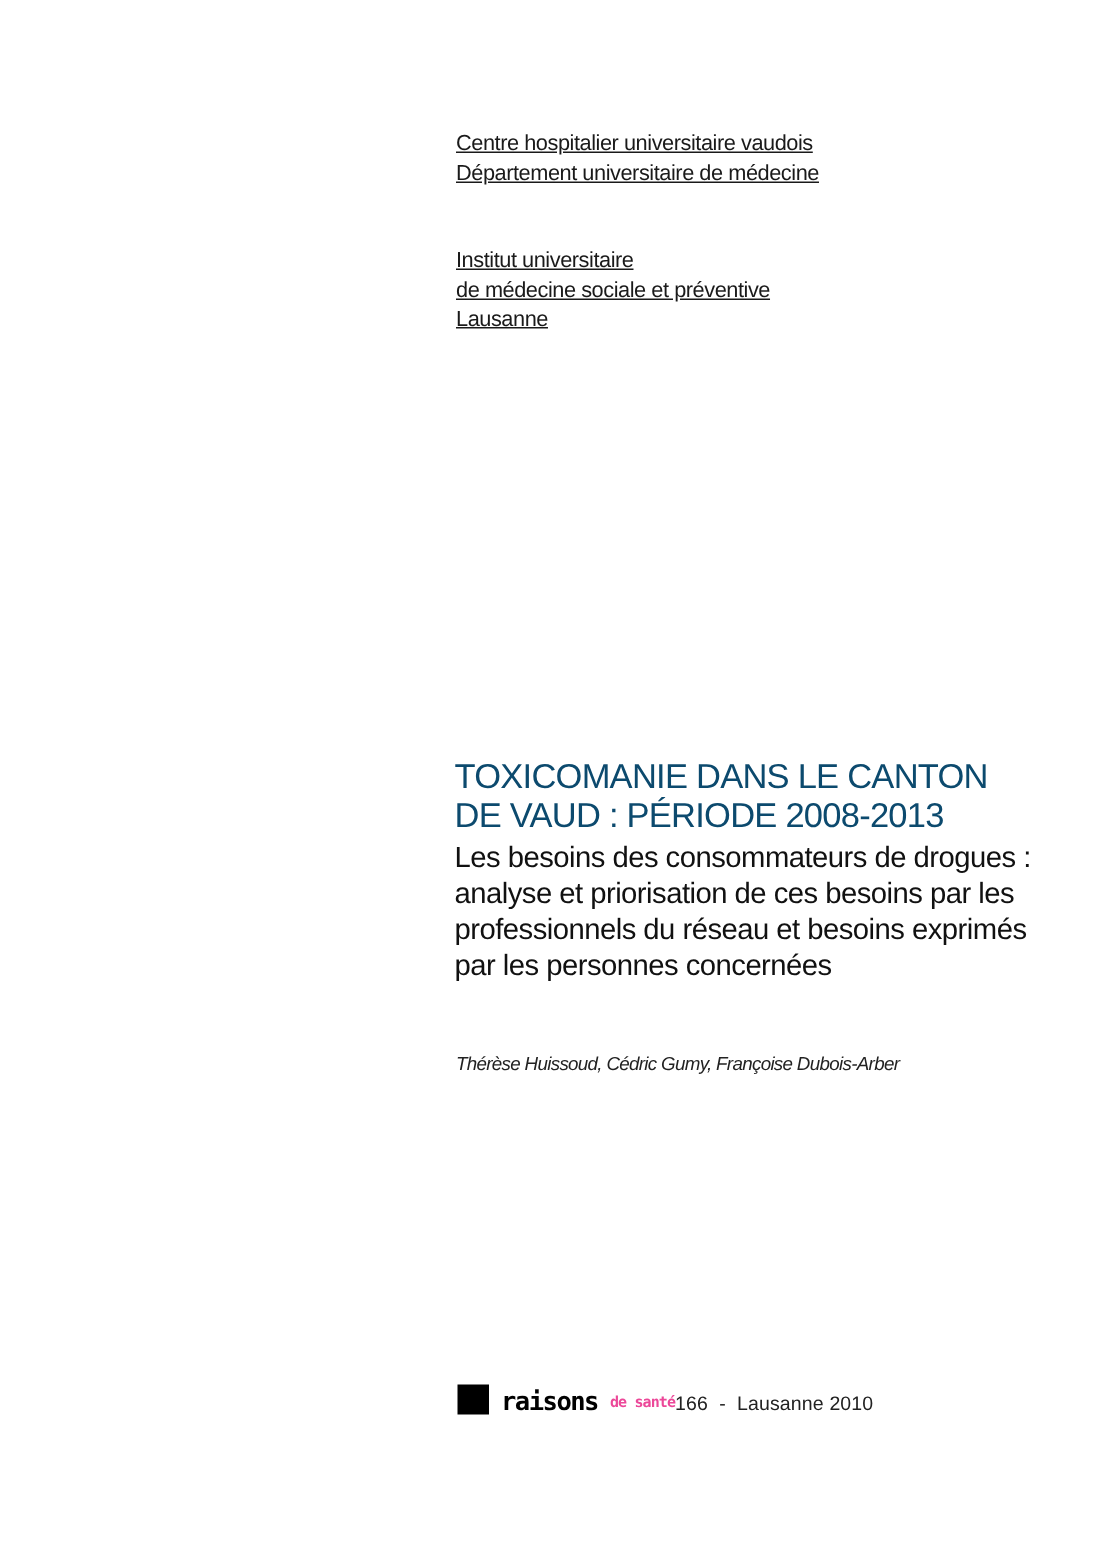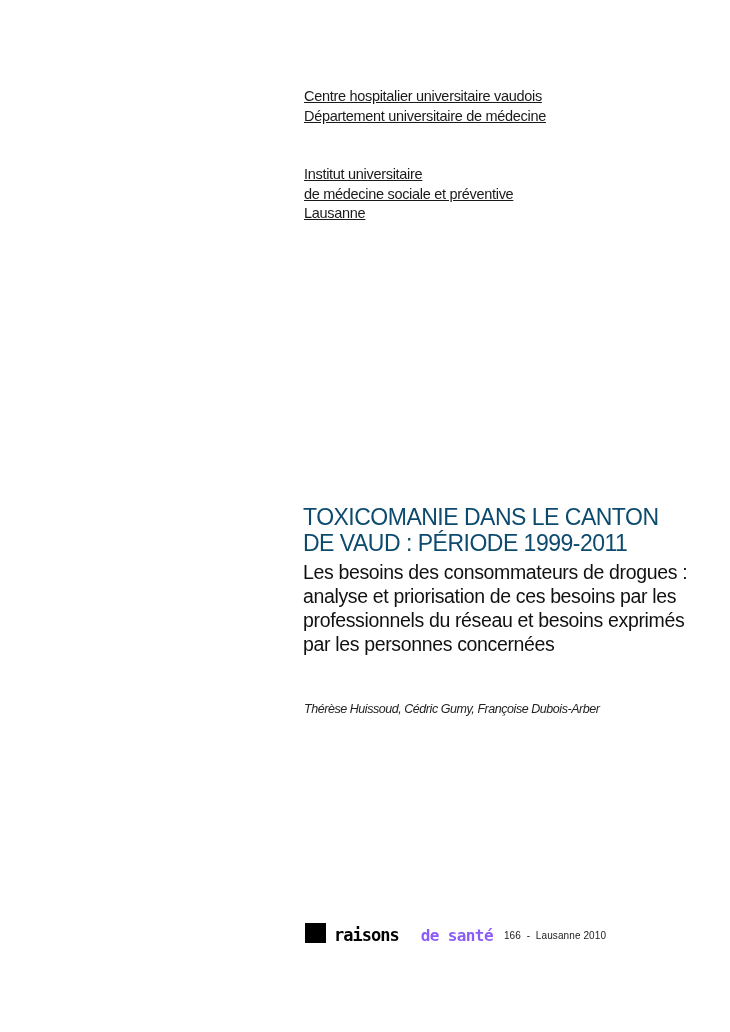--- a/index.html
+++ b/index.html
@@ -91,30 +91,30 @@
       font-family: "DejaVu Sans Mono", monospace;
       font-weight: bold;
       font-size: 17px;
       letter-spacing: -1px;
       color: #000;
       line-height: 20px;
     }
     .brand-light {
       font-family: "DejaVu Sans Mono", monospace;
       font-weight: bold;
-      font-size: 16px;
+      font-size: 10px;
       letter-spacing: -0.6px;
-      color: #8b5cf6;
-      margin-left: 22px;
+      color: #ec4899;
+      margin-left: 8px;
       line-height: 18px;
     }
     .series-info {
-      font-size: 10px;
+      font-size: 13px;
       color: #222;
-      margin-left: 11px;
+      margin-left: 0;
       line-height: 18px;
       letter-spacing: 0.1px;
     }
   </style>
 </head>
 <body>
 
 <div class="page">
 
   <div class="inst-block" id="inst1">
@@ -123,21 +123,21 @@
   </div>
 
   <div class="inst-block" id="inst2">
     <div>Institut universitaire</div>
     <div>de médecine sociale et préventive</div>
     <div>Lausanne</div>
   </div>
 
   <div class="title">
     <div>TOXICOMANIE DANS LE CANTON</div>
-    <div>DE VAUD : PÉRIODE 1999-2011</div>
+    <div>DE VAUD : PÉRIODE 2008-2013</div>
   </div>
 
   <div class="subtitle">
     <div>Les besoins des consommateurs de drogues :</div>
     <div>analyse et priorisation de ces besoins par les</div>
     <div>professionnels du réseau et besoins exprimés</div>
     <div>par les personnes concernées</div>
   </div>
 
   <div class="authors">Thérèse Huissoud, Cédric Gumy, Françoise Dubois-Arber</div>

